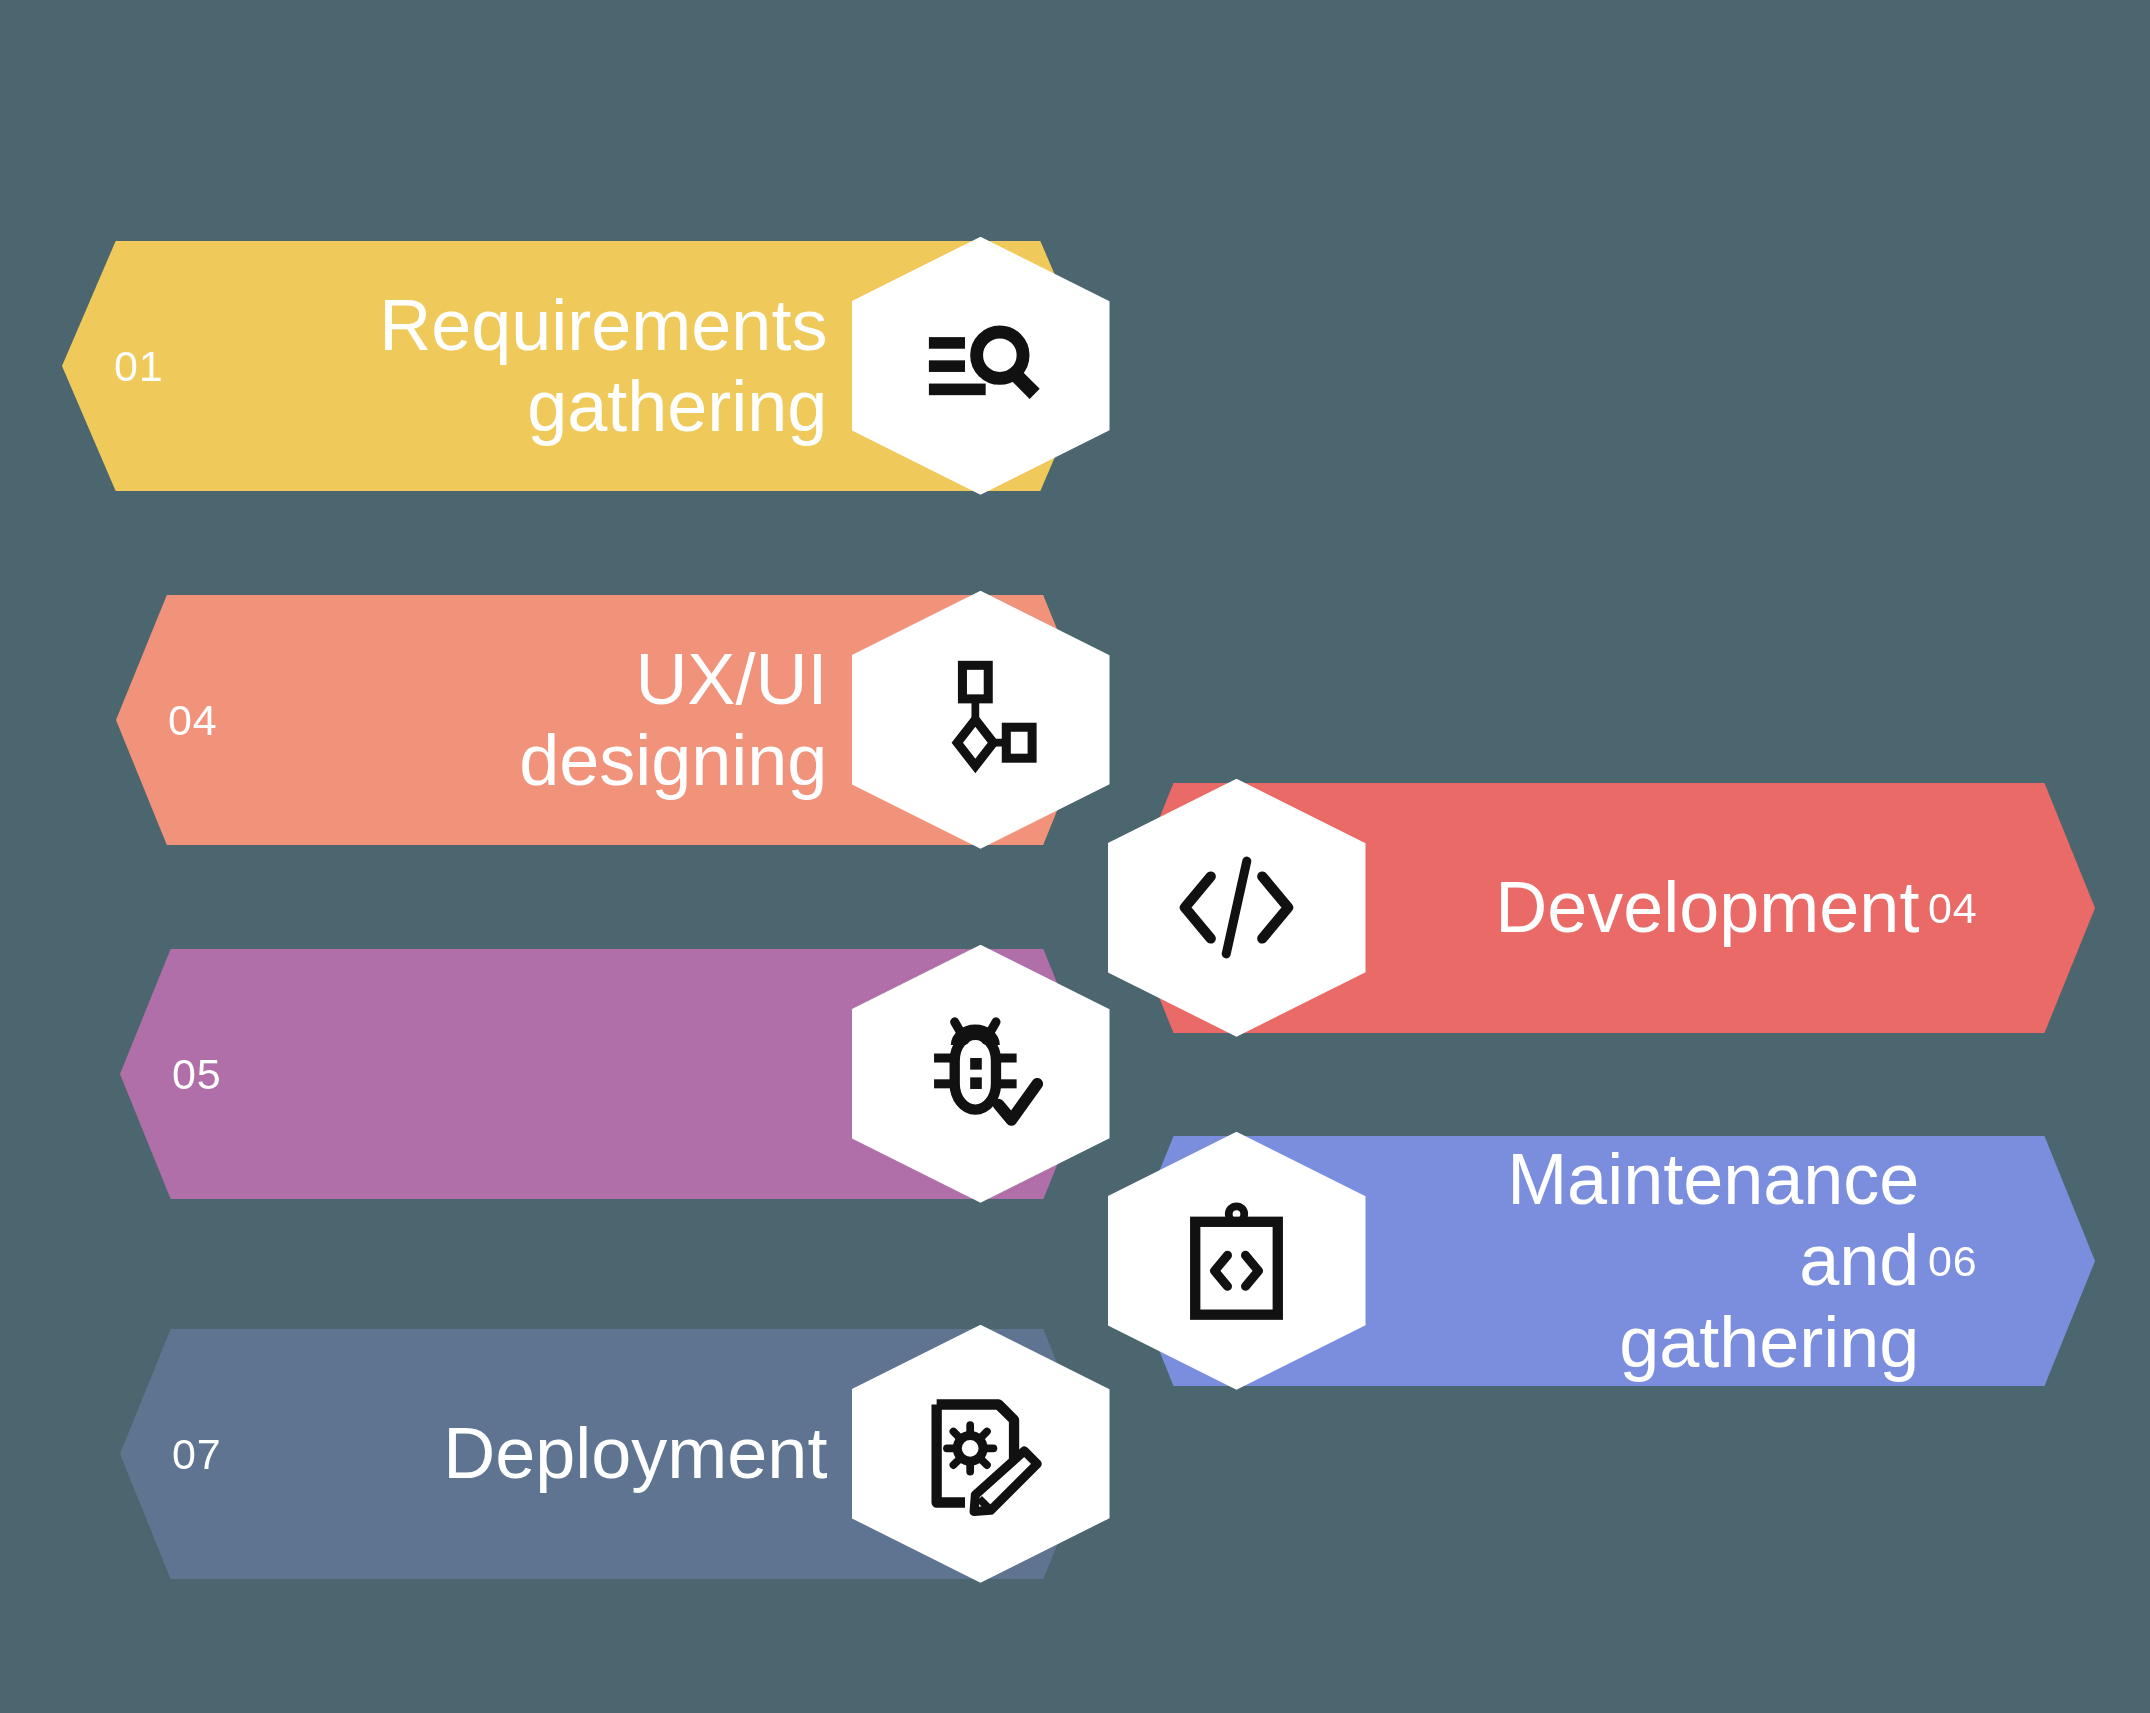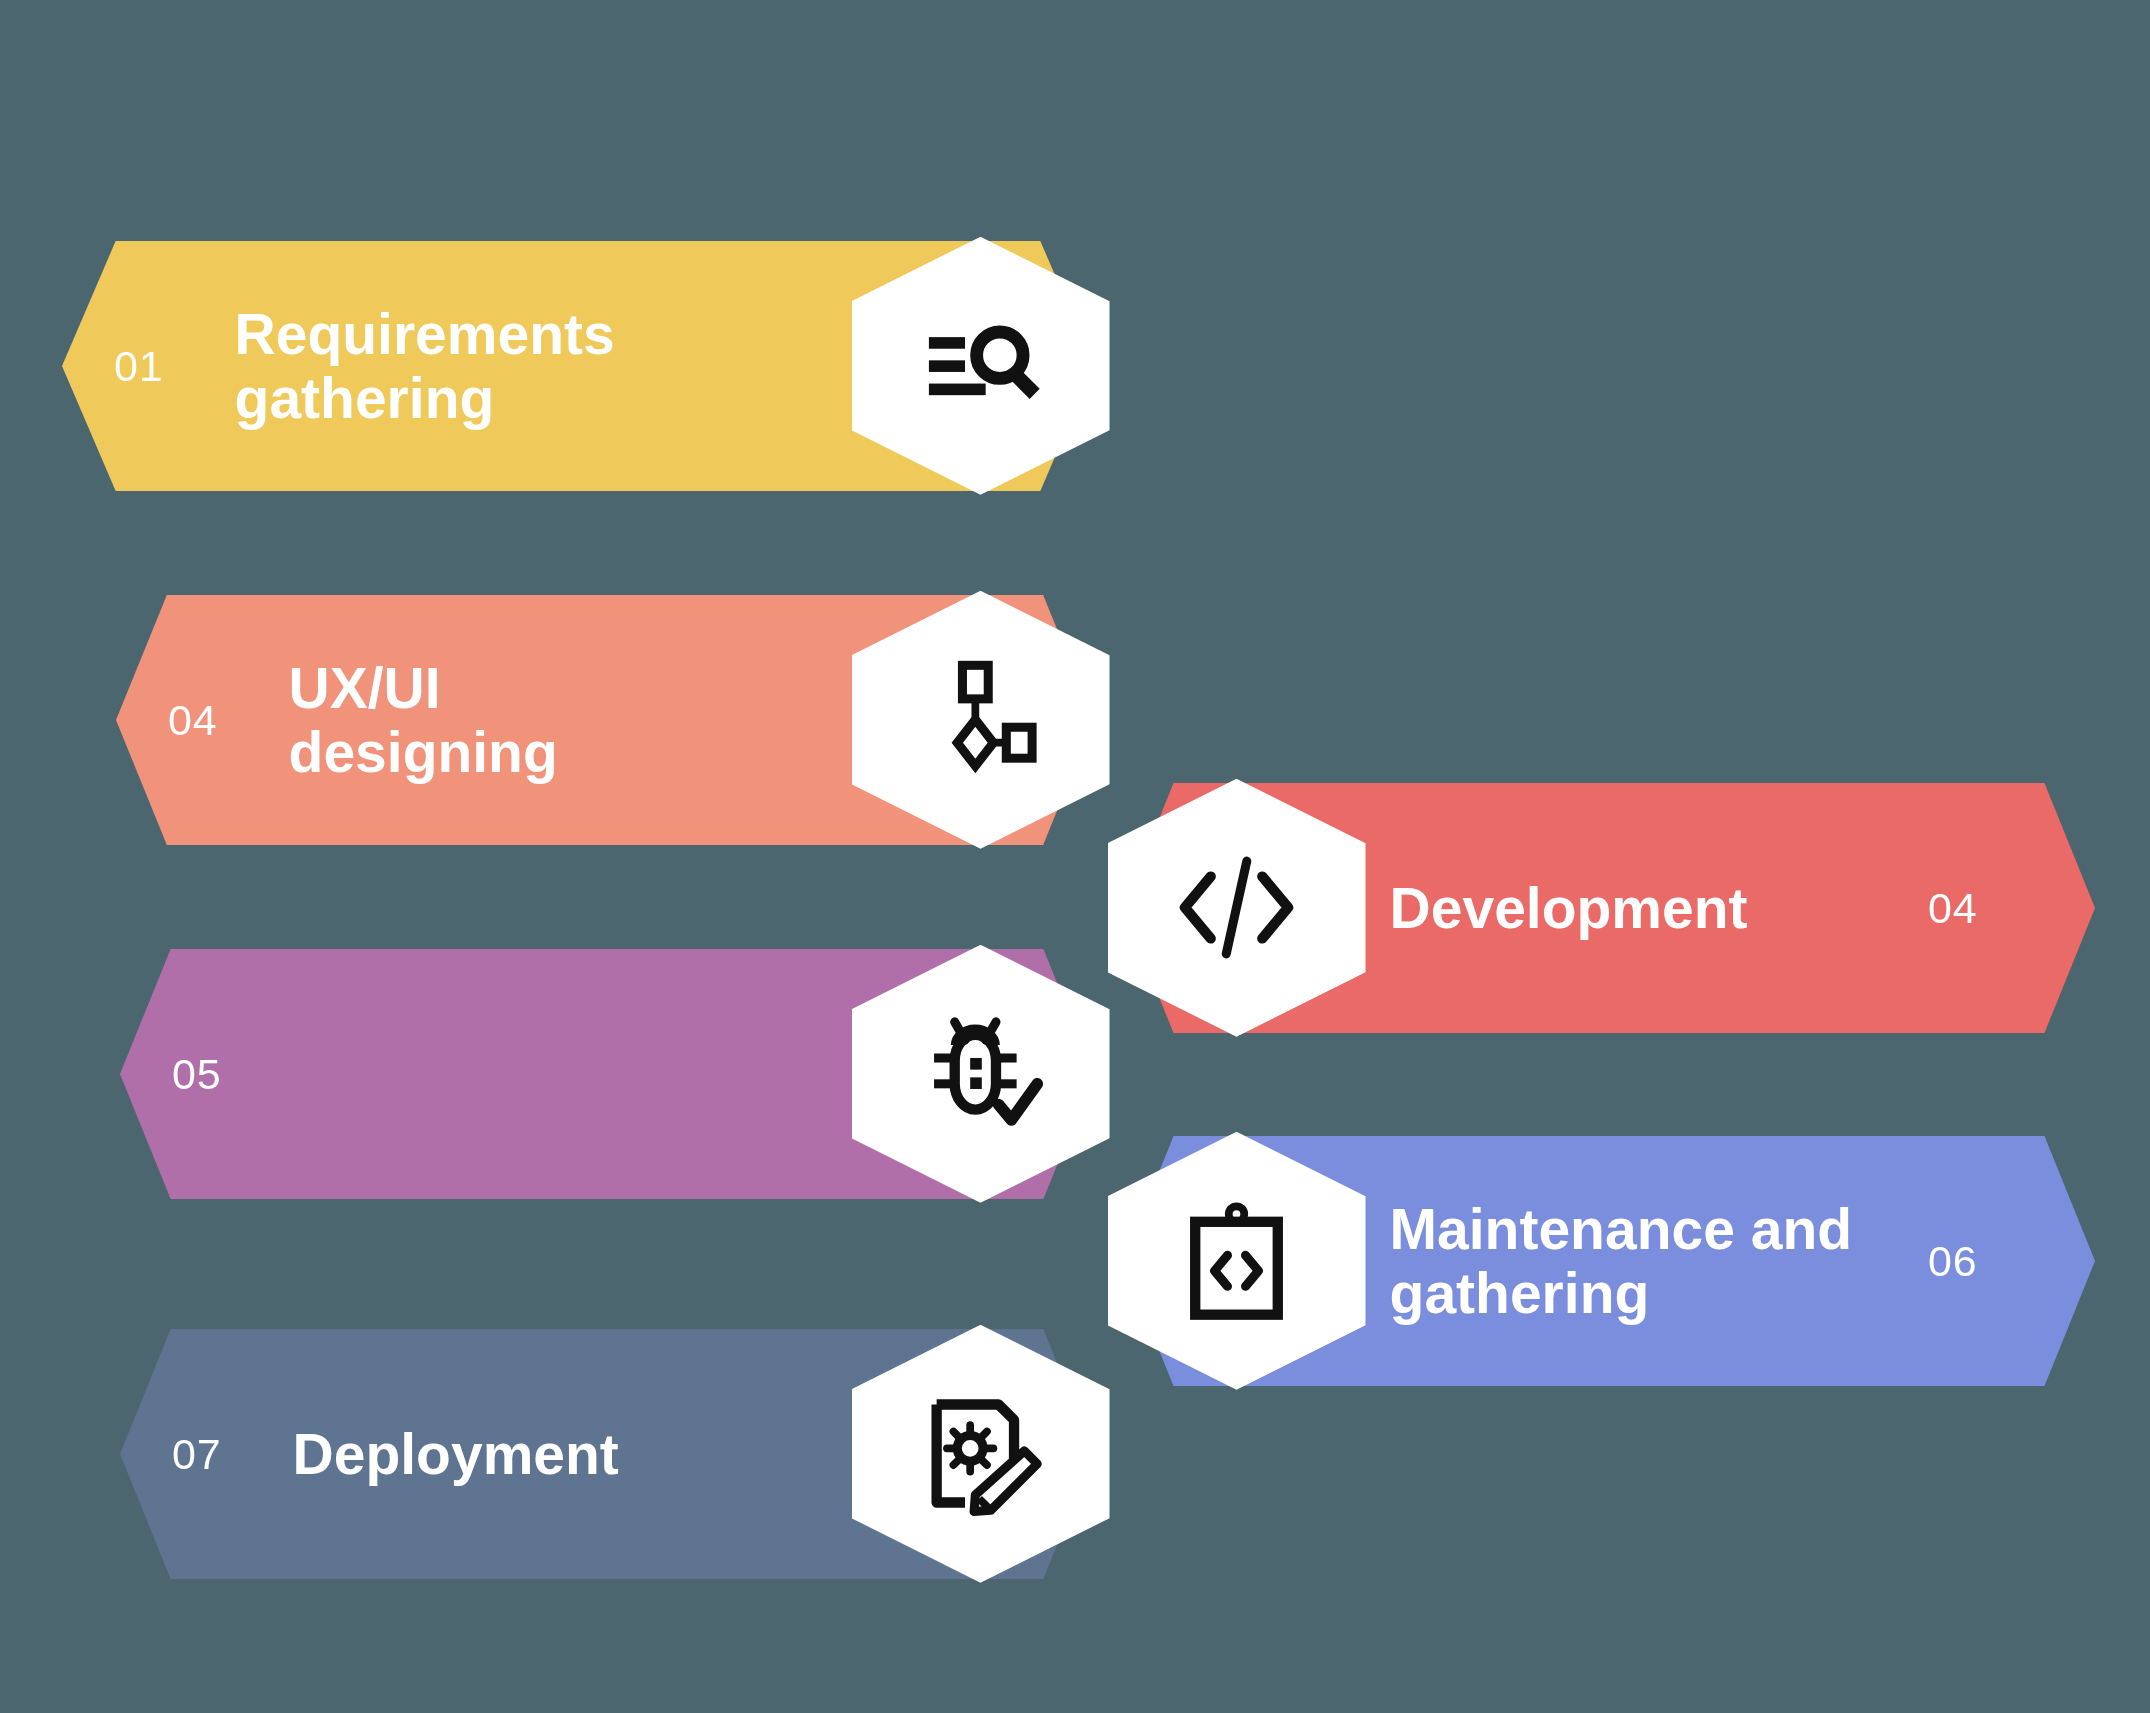--- a/index.html
+++ b/index.html
@@ -72,24 +72,24 @@
     font-size: 43px;
     font-weight: 400;
     line-height: 1;
     letter-spacing: 0.9px;
     flex: 0 0 auto;
     text-align: left;
   }
 
   .title {
     color: #ffffff;
-    font-size: 57px;
-    font-weight: bold;
+    font-size: 72px;
+    font-weight: normal;
     line-height: 1.13;
-    text-align: left;
+    text-align: right;
     flex: 1 1 auto;
     padding: 0 8.6px;
   }
 
   
   .hex {
     position: absolute;
     width: 258px;
     height: 258px;
     top: -4.3px;

